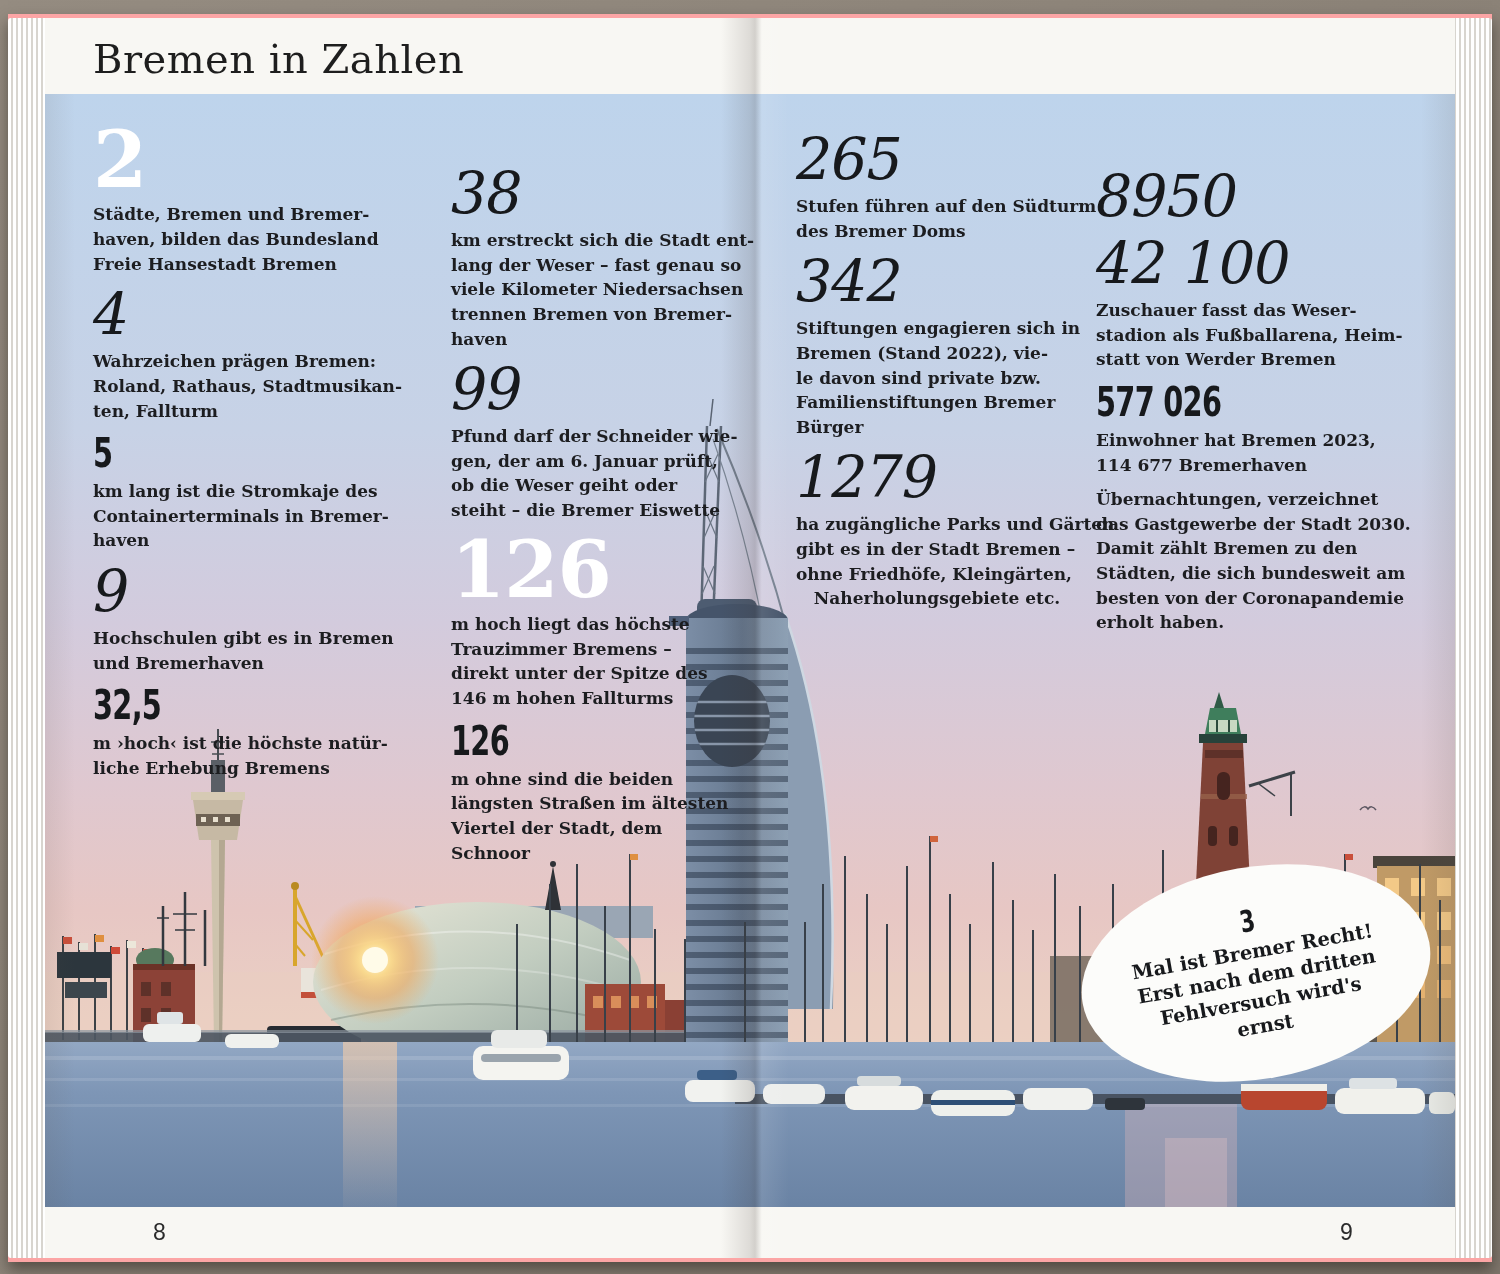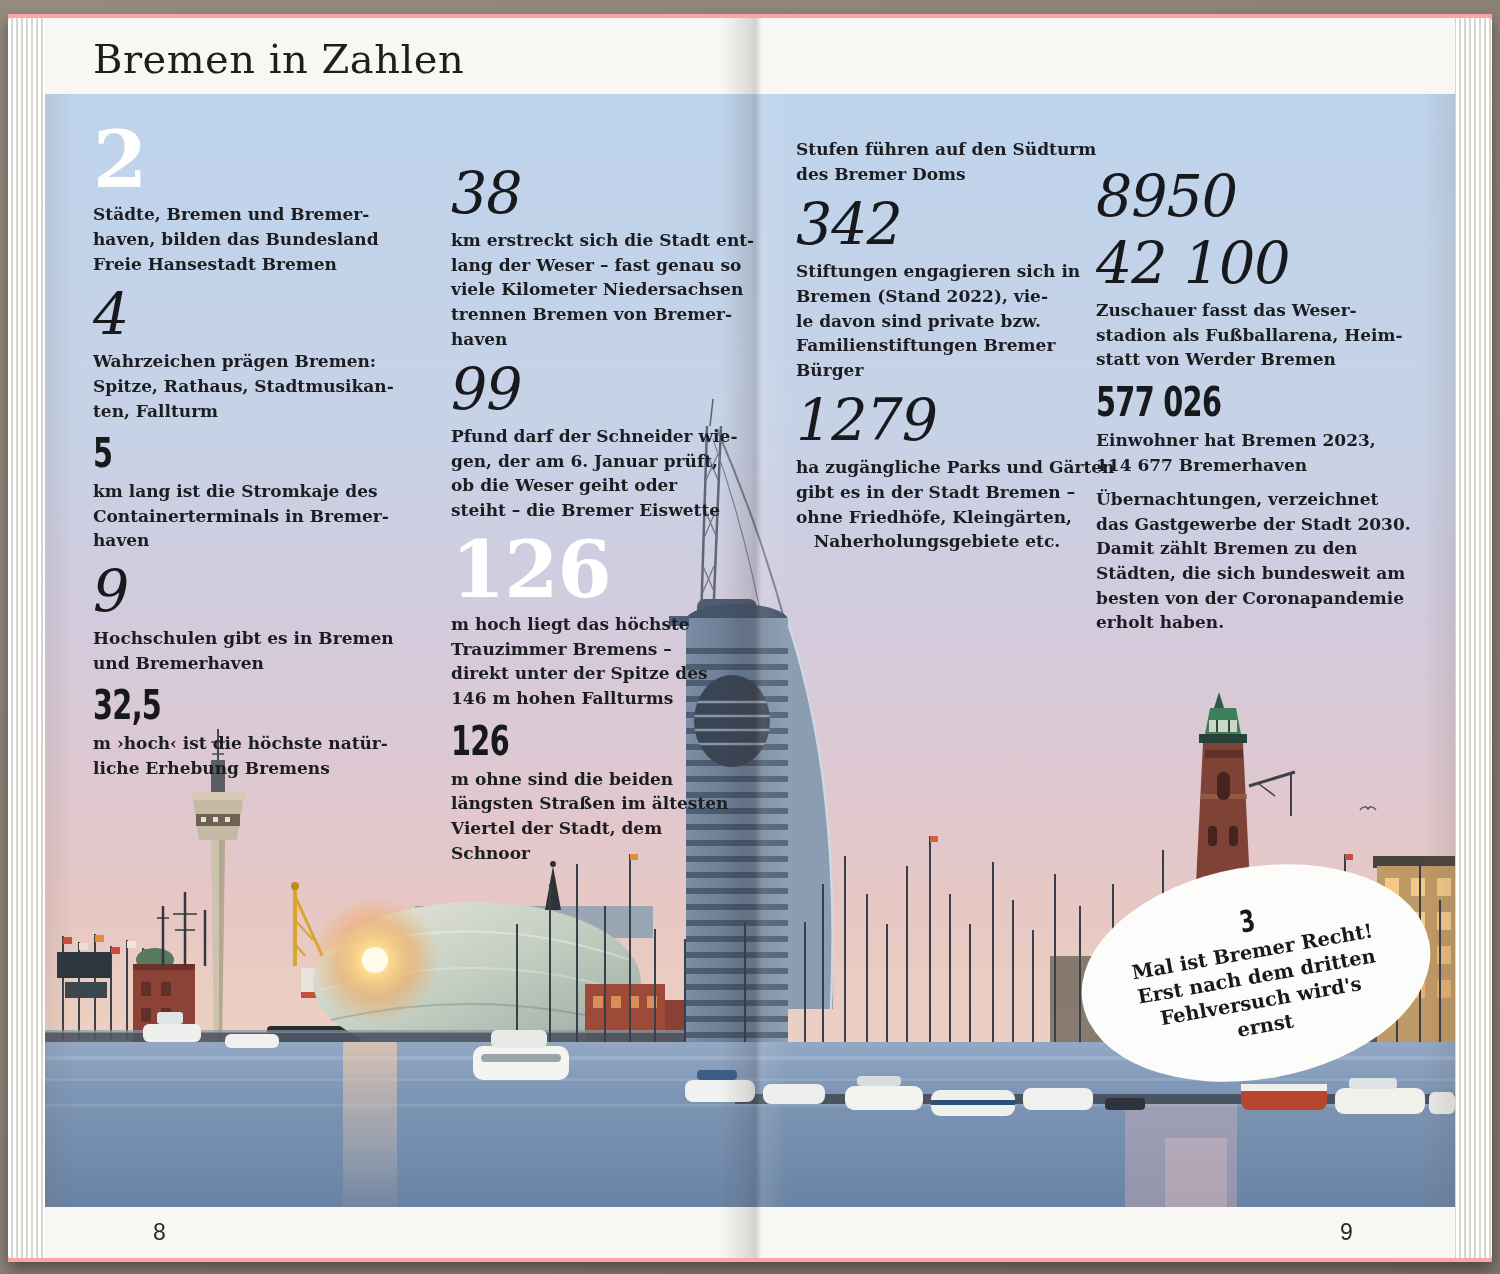--- a/index.html
+++ b/index.html
@@ -369,21 +369,21 @@
     <div class="col col-l1">
       <div class="stat">
         <div class="num hero">2</div>
         <div class="txt">Städte, Bremen und Bremer-
 haven, bilden das Bundesland
 Freie Hansestadt Bremen</div>
       </div>
       <div class="stat">
         <div class="num big">4</div>
         <div class="txt">Wahrzeichen prägen Bremen:
-Spitze, Rathaus, Stadtmusikan-
+Roland, Rathaus, Stadtmusikan-
 ten, Fallturm</div>
       </div>
       <div class="stat">
         <div class="num mid"><span class="cond">5</span></div>
         <div class="txt">km lang ist die Stromkaje des
 Containerterminals in Bremer-
 haven</div>
       </div>
       <div class="stat">
         <div class="num big">9</div>
@@ -424,20 +424,21 @@
         <div class="num mid"><span class="cond">126</span></div>
         <div class="txt">m ohne sind die beiden
 längsten Straßen im ältesten
 Viertel der Stadt, dem
 Schnoor</div>
       </div>
     </div>
 
     <div class="col col-r1">
       <div class="stat">
+        <div class="num big">265</div>
         <div class="txt">Stufen führen auf den Südturm
 des Bremer Doms</div>
       </div>
       <div class="stat">
         <div class="num big">342</div>
         <div class="txt">Stiftungen engagieren sich in
 Bremen (Stand 2022), vie-
 le davon sind private bzw.
 Familienstiftungen Bremer
 Bürger</div>

